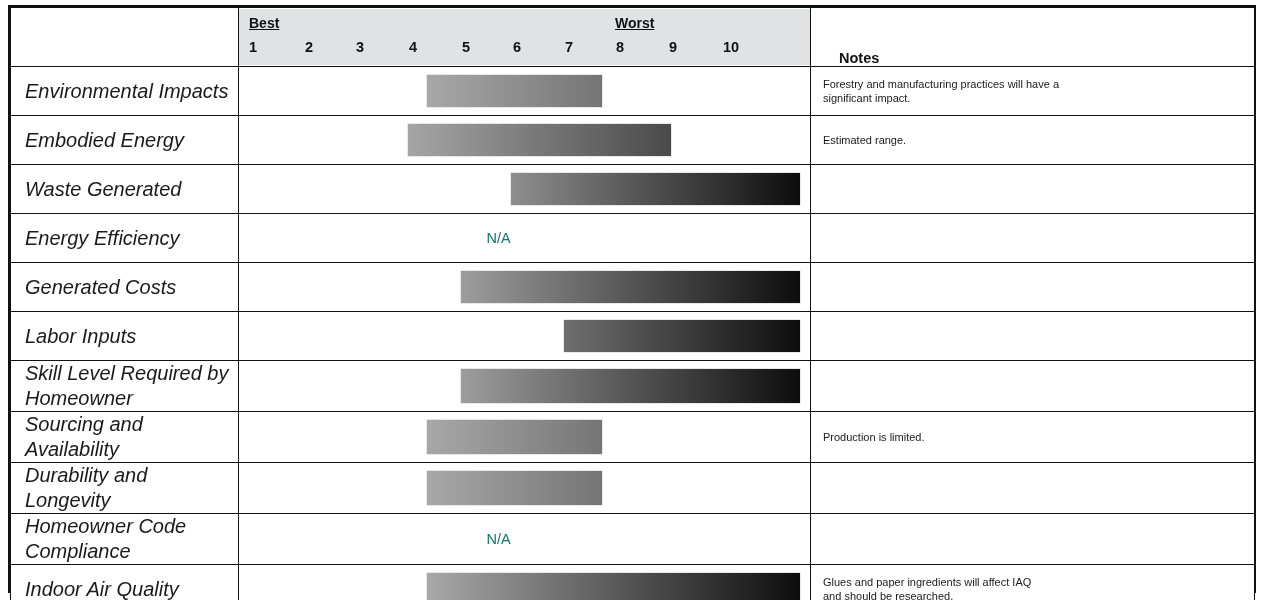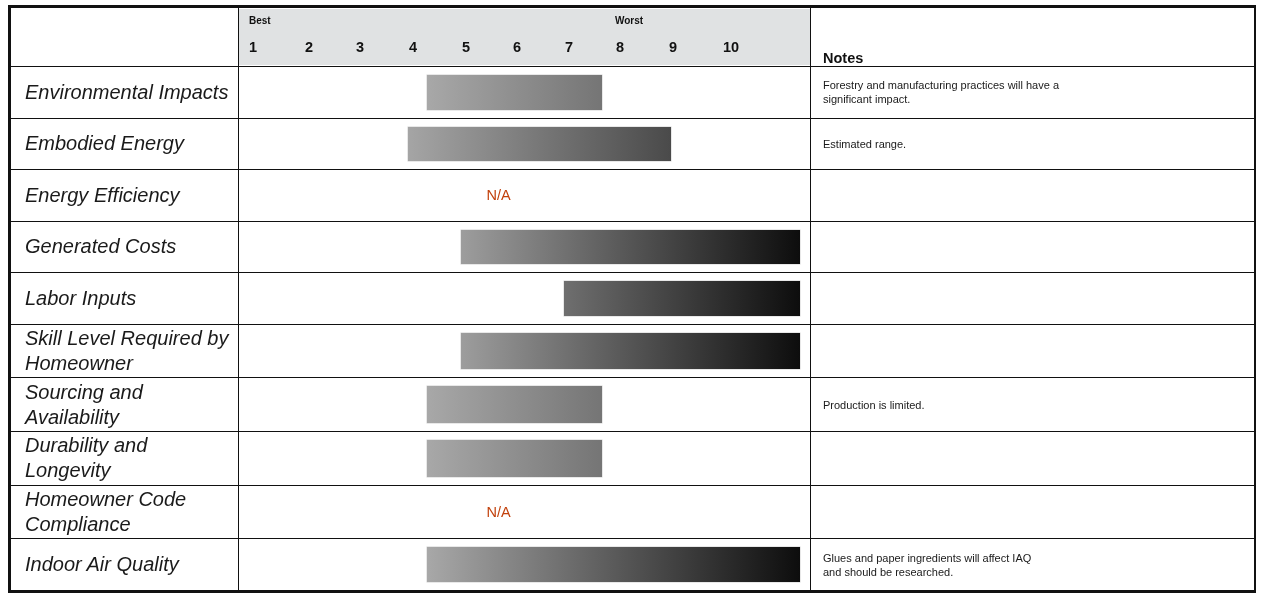--- a/index.html
+++ b/index.html
@@ -60,39 +60,40 @@
 
   .scale-head {
     position: relative;
     height: 56px;
     background: #e0e2e3;
   }
   .scale-head .edge-label {
     position: absolute;
     top: 6px;
     font-weight: bold;
-    font-size: 10px;
+    font-size: 14px;
     color: #111111;
     white-space: nowrap;
+    text-decoration: underline;
   }
   .scale-head .edge-best  { left: 10px; }
   .scale-head .edge-worst { left: 376px; }
 
   .scale-head .tick {
     position: absolute;
     top: 30px;
     font-weight: bold;
     font-size: 14.5px;
     color: #111111;
     white-space: nowrap;
   }
 
   .notes-head-text {
     display: block;
-    padding: 6px 0 0 12px;
+    padding: 6px 0 0 28px;
     font-weight: bold;
     font-size: 14.5px;
     color: #111111;
     margin-top: 36px;
   }
 
   
   tbody td.label-cell {
     padding: 0 8px 0 14px;
     font-size: 20px;
@@ -121,21 +122,21 @@
   .na-text {
     position: absolute;
     top: 0;
     bottom: 0;
     left: 0;
     right: 0;
     display: flex;
     align-items: center;
     justify-content: center;
     font-size: 14.5px;
-    color: #c2410c;
+    color: #0f766e;
     padding-right: 52px;
     box-sizing: border-box;
   }
 
   tbody td.notes-cell {
     padding: 0 10px 0 12px;
     font-size: 11px;
     line-height: 1.28;
     color: #1a1a1a;
     text-align: left;
@@ -196,20 +197,29 @@
           <td class="scale-cell">
             <div class="scale-track">
               <div class="bar" style="left: 29.6%; width: 46%; background: linear-gradient(to right, rgb(165, 165, 165), rgb(74, 74, 74));"></div>
             </div>
           </td>
           <td class="notes-cell">
             <span class="note-line">Estimated range.</span>
           </td>
         </tr>
         <tr>
+          <td class="label-cell">Waste Generated</td>
+          <td class="scale-cell">
+            <div class="scale-track">
+              <div class="bar" style="left: 47.7%; width: 50.5%; background: linear-gradient(to right, rgb(142, 142, 142), rgb(13, 13, 13));"></div>
+            </div>
+          </td>
+          <td class="notes-cell"></td>
+        </tr>
+        <tr>
           <td class="label-cell">Energy Efficiency</td>
           <td class="scale-cell">
             <div class="scale-track">
               <div class="na-text">N/A</div>
             </div>
           </td>
           <td class="notes-cell"></td>
         </tr>
         <tr>
           <td class="label-cell">Generated Costs</td>

